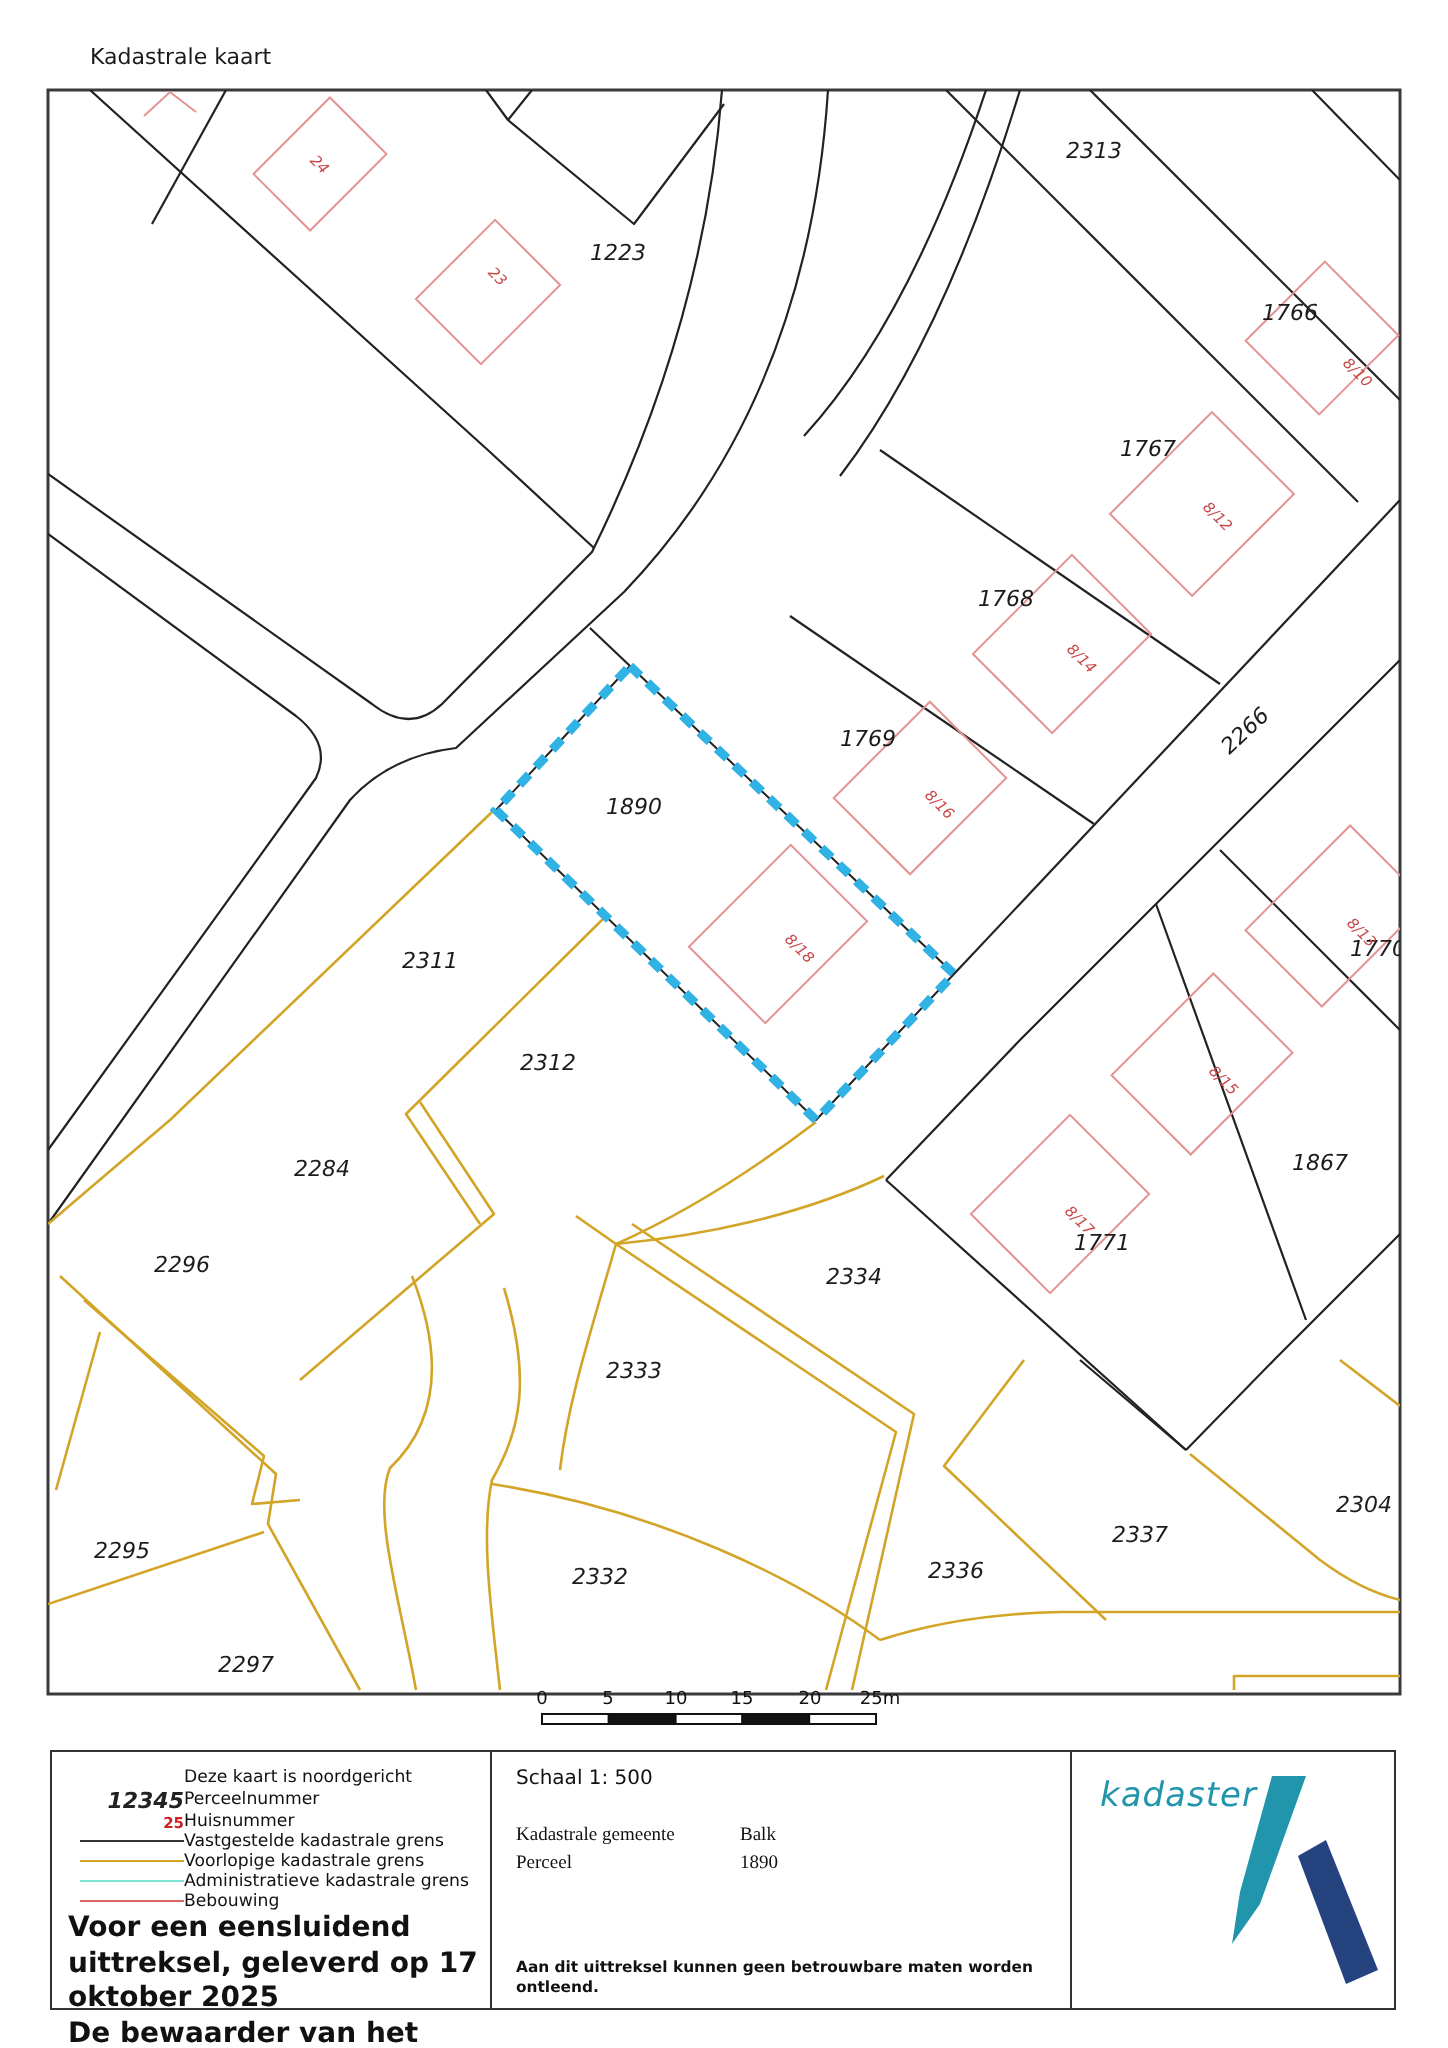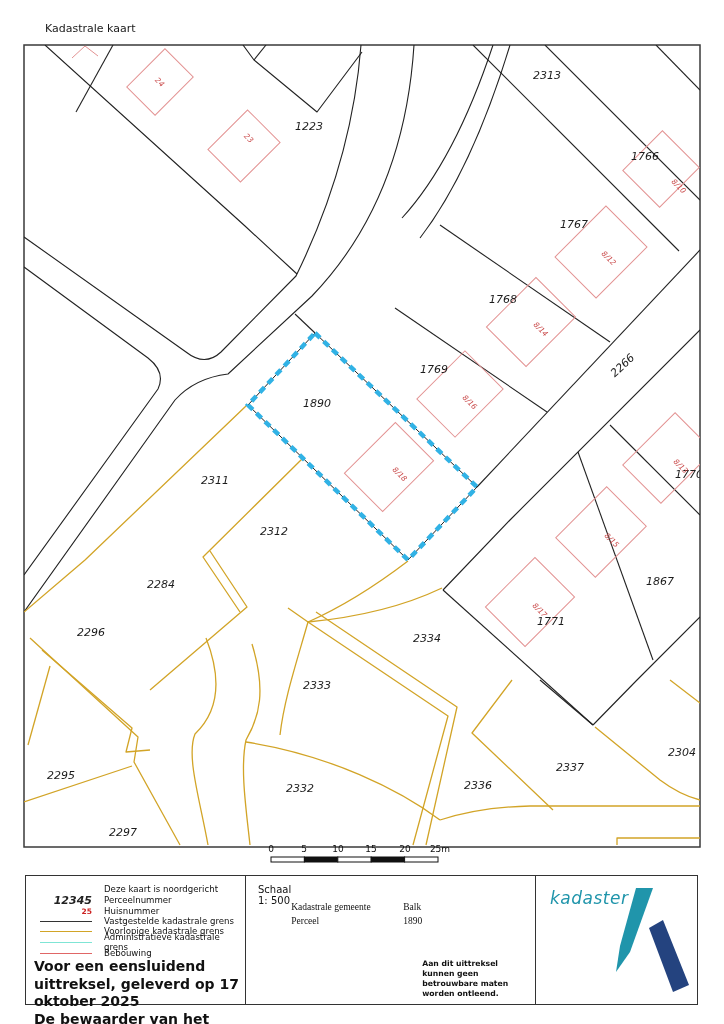--- a/index.html
+++ b/index.html
@@ -13,24 +13,24 @@
         font-style:italic;font-size:7.5px;fill:#c94848;text-anchor:middle;}
   svg text.scale-num{font-family:"DejaVu Sans","Liberation Sans",sans-serif;
         font-size:9px;fill:#111;text-anchor:middle;}
   
   #panel{position:absolute;left:25px;top:875px;width:673px;height:130px;
          border:1.5px solid #333;display:flex;box-sizing:border-box;background:#fff;}
   .col{box-sizing:border-box;height:100%;position:relative;}
   #col-legend{width:220px;border-right:1.5px solid #333;padding:8px 6px 5px 8px;
               display:flex;flex-direction:column;}
   #col-details{width:290px;border-right:1.5px solid #333;padding:8px 10px 5px 12px;
-               display:flex;flex-direction:row;}
+               display:flex;flex-direction:column;}
   #col-logo{flex:1;}
   .legend-row{display:flex;align-items:center;height:12px;font-size:8.6px;color:#111;}
-  .legend-sample{width:58px;text-align:right;padding-right:12px;flex:0 0 58px;}
+  .legend-sample{width:58px;text-align:right;flex:0 0 58px;}
   .sample-parcelnr{font-style:italic;font-weight:bold;font-size:11px;color:#222;}
   .sample-housenr{color:#cc2222;font-size:7.5px;font-weight:bold;}
   .line-swatch{display:inline-block;width:52px;height:0;border-top:1.4px solid #222;
                vertical-align:middle;margin-left:-6px;}
   .swatch-established{border-color:#333333;}
   .swatch-provisional{border-color:#d2a427;}
   .swatch-administrative{border-color:#7fe5d5;}
   .swatch-building{border-color:#e06666;}
   .legend-footer{margin-top:auto;font-size:14px;font-weight:bold;color:#111;line-height:1.25;}
   #scale-title{font-size:10px;color:#111;}

